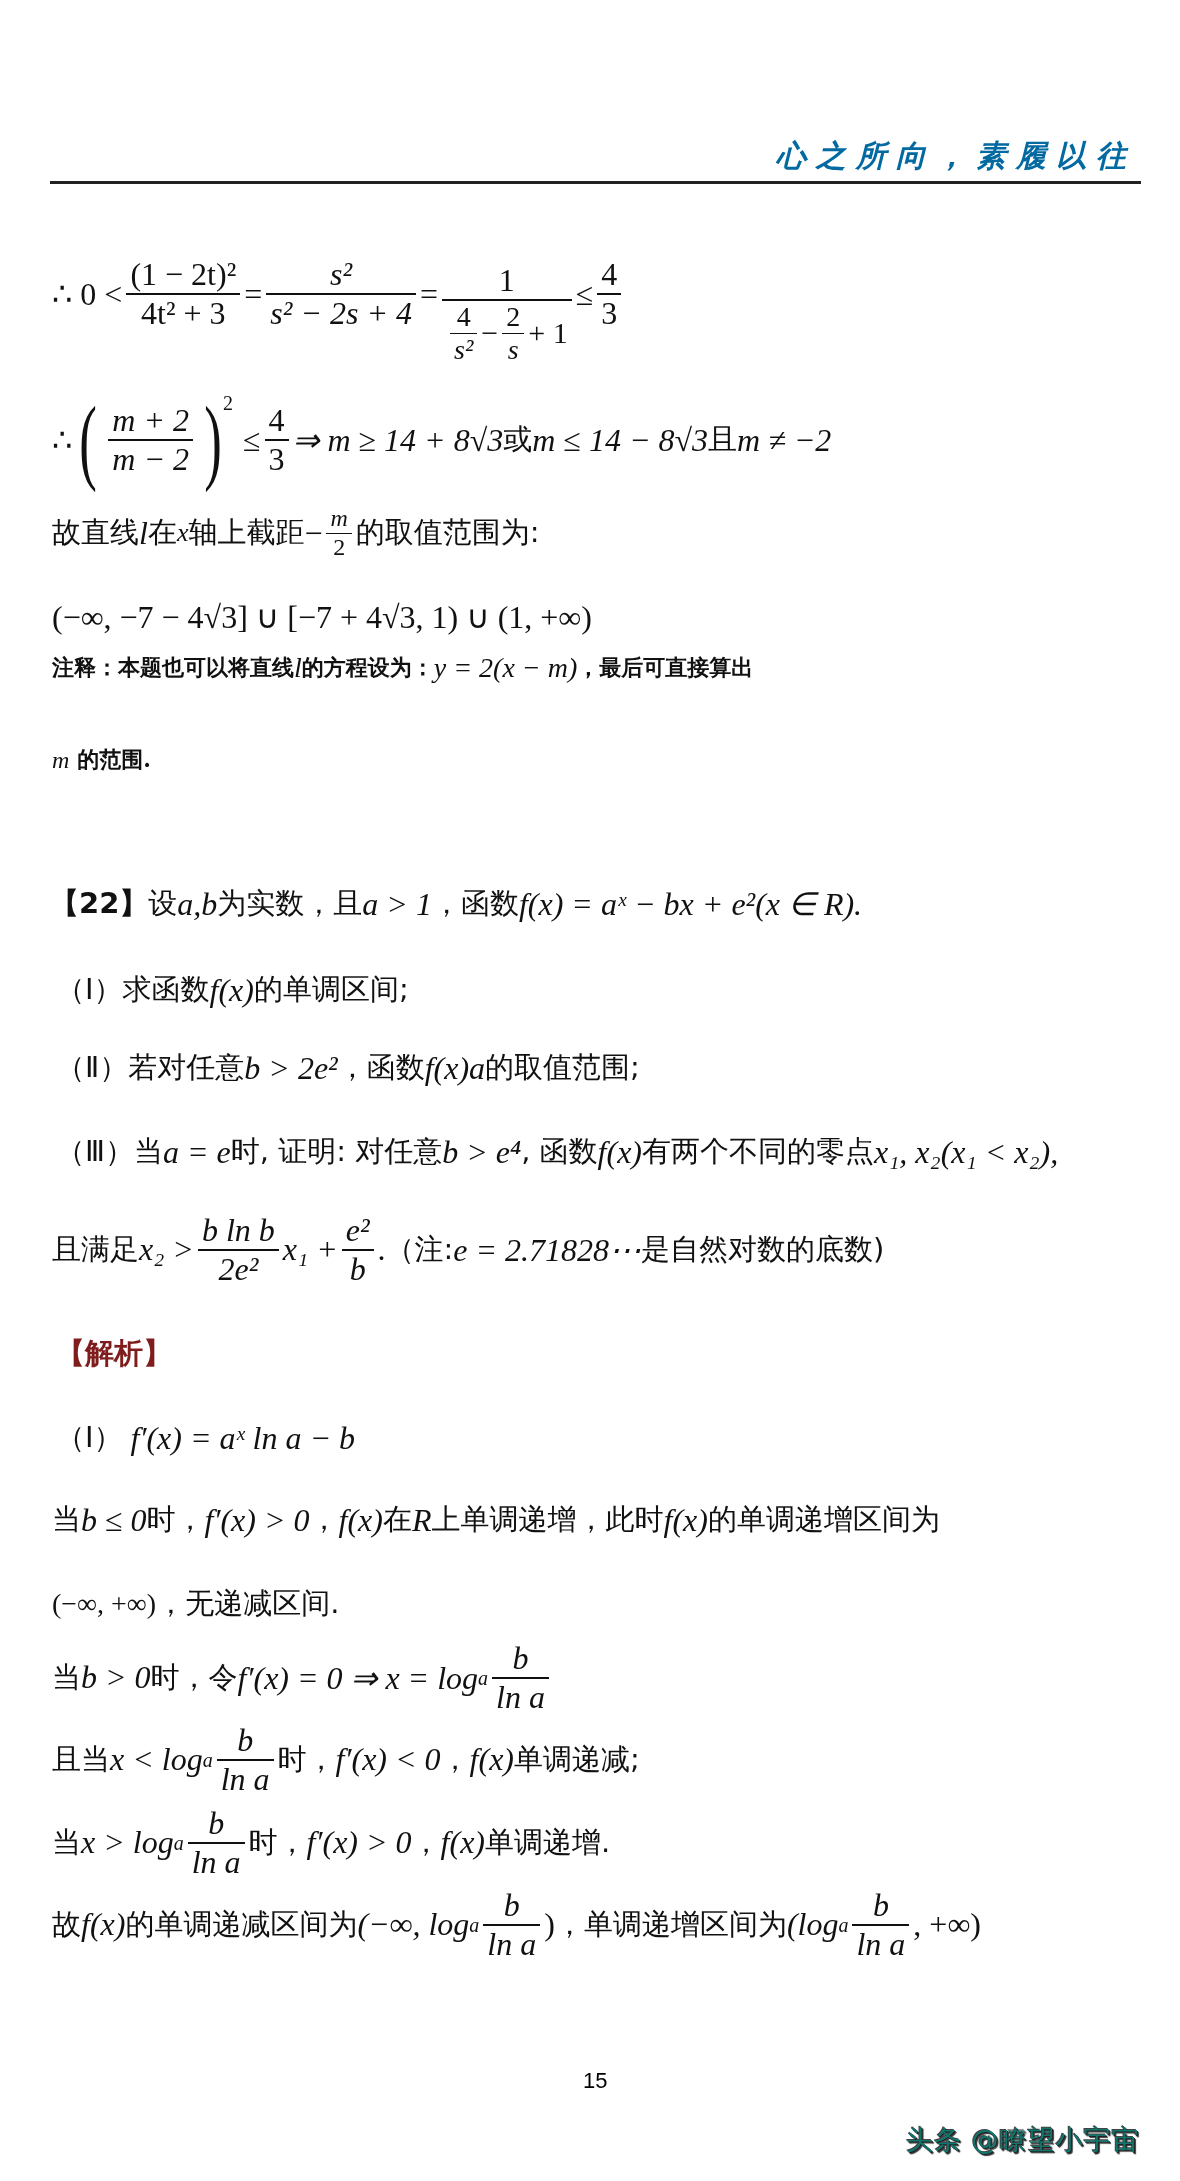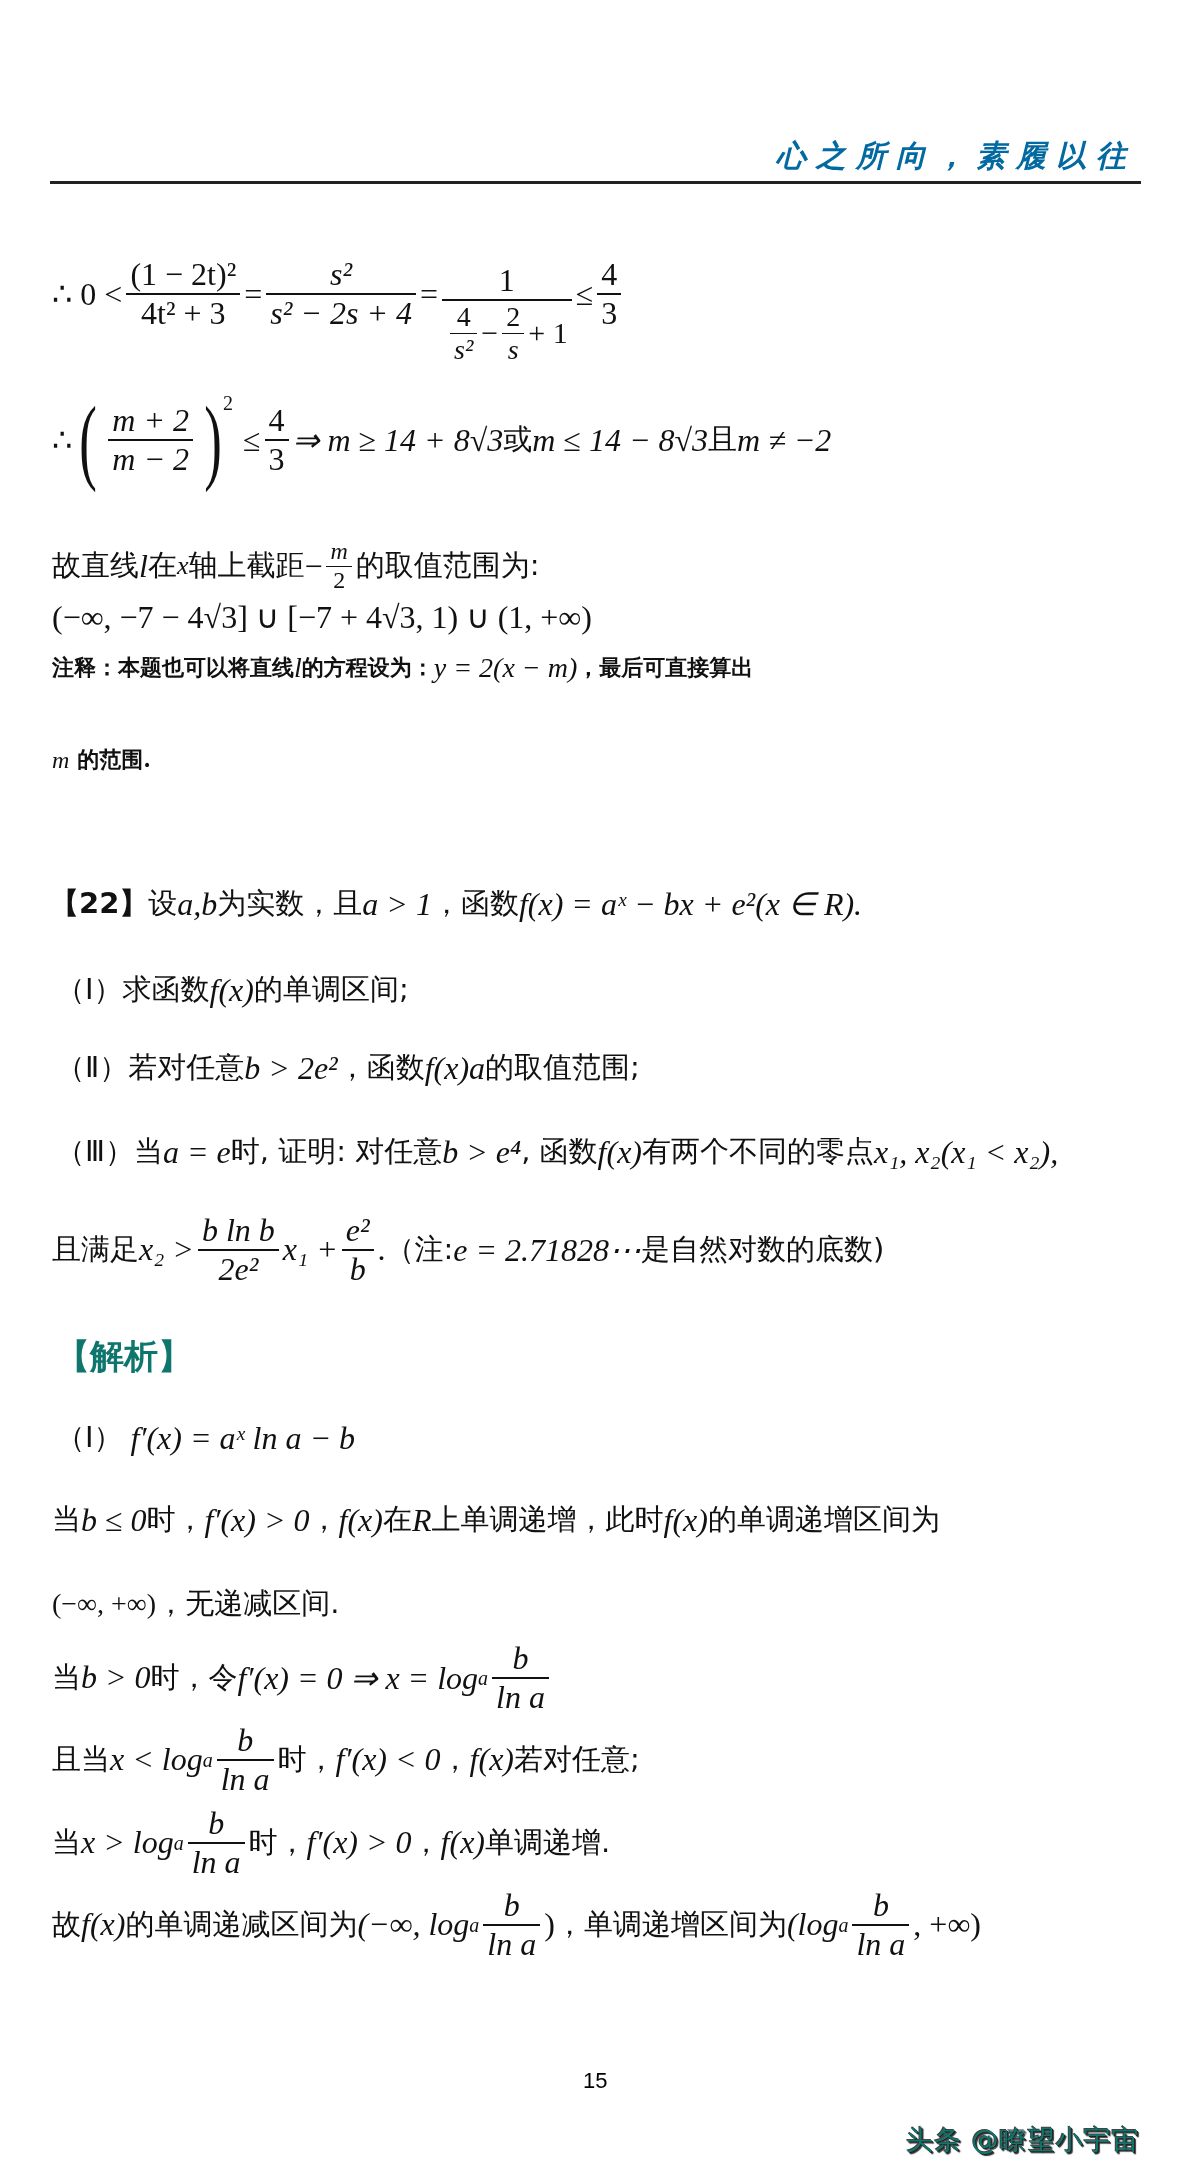--- a/index.html
+++ b/index.html
@@ -11,21 +11,21 @@
   .mi { font-family: "Liberation Serif", serif; font-style: italic; font-size: 32px; }
   .frac { display: inline-flex; flex-direction: column; align-items: center; vertical-align: middle; margin: 0 4px; }
   .frac .num, .frac .den { padding: 0 4px; line-height: 1.15; display: flex; align-items: center; }
   .frac .bar { height: 2px; background: #111; align-self: stretch; }
   sub { font-size: 60%; vertical-align: -0.35em; line-height: 0; }
   .big-paren { font-family: "Liberation Serif", serif; font-size: 96px; font-weight: 100; line-height: 1; transform: scaleX(0.55); display: inline-block; }
   .header-motto { position: absolute; right: 44px; top: 136px; font-family: "DejaVu Serif", serif;
                   font-weight: bold; font-style: italic; font-size: 30px; letter-spacing: 10px; color: #0369a1; }
   .header-rule { position: absolute; left: 50px; top: 181px; width: 1091px; height: 3px; background: #222; }
   .note { font-family: "DejaVu Serif", serif; font-weight: bold; font-size: 22px; }
-  .red { color: #0f766e; font-weight: bold; font-size: 34px; }
+  .red { color: #7f1d1d; font-weight: bold; font-size: 29px; }
   .bold { font-weight: bold; }
   .page-num { position: absolute; left: 583px; top: 2068px; font-family: "Liberation Sans", sans-serif; font-size: 22px; color: #000000; }
   .watermark { position: absolute; left: 906px; top: 2122px; font-family: "DejaVu Sans", sans-serif; font-size: 27px;
                color: #0f766e; text-shadow: 1px 1px 0 #222, -1px -1px 0 #444, 2px 2px 1px #333; letter-spacing: 1px; }
   .sp { display: inline-block; width: 8px; }
 </style>
 </head>
 <body>
 
 <div class="header-motto">心之所向，素履以往</div>
@@ -87,21 +87,21 @@
     <span class="bar"></span>
     <span class="den m">3</span>
   </span>
   <span class="mi">⇒ m ≥ 14 + 8√3</span>
   <span class="cn">或</span>
   <span class="mi">m ≤ 14 − 8√3</span>
   <span class="cn">且</span>
   <span class="mi">m ≠ −2</span>
 </div>
 
-<div class="line" style="top:505px;margin-top:33px;">
+<div class="line" style="top:505px;">
   <span class="cn">故直线</span>
   <span class="mi">l</span>
   <span class="cn">在</span>
   <span class="mi" style="font-size:26px;">x</span>
   <span class="cn">轴上截距</span>
   <span class="m">−</span>
   <span class="frac">
     <span class="num mi" style="font-size:24px;">m</span>
     <span class="bar" style="height:1px;"></span>
     <span class="den m" style="font-size:24px;">2</span>
@@ -233,21 +233,21 @@
   <sub class="mi" style="font-size:20px;">a</sub>
   <span class="frac">
     <span class="num mi">b</span>
     <span class="bar"></span>
     <span class="den mi">ln a</span>
   </span>
   <span class="cn">时，</span>
   <span class="mi">f′(x) &lt; 0</span>
   <span class="cn">，</span>
   <span class="mi">f(x)</span>
-  <span class="cn">若对任意;</span>
+  <span class="cn">单调递减;</span>
 </div>
 
 <div class="line" style="top:1805px;">
   <span class="cn">当</span>
   <span class="mi">x &gt; log</span>
   <sub class="mi" style="font-size:20px;">a</sub>
   <span class="frac">
     <span class="num mi">b</span>
     <span class="bar"></span>
     <span class="den mi">ln a</span>

